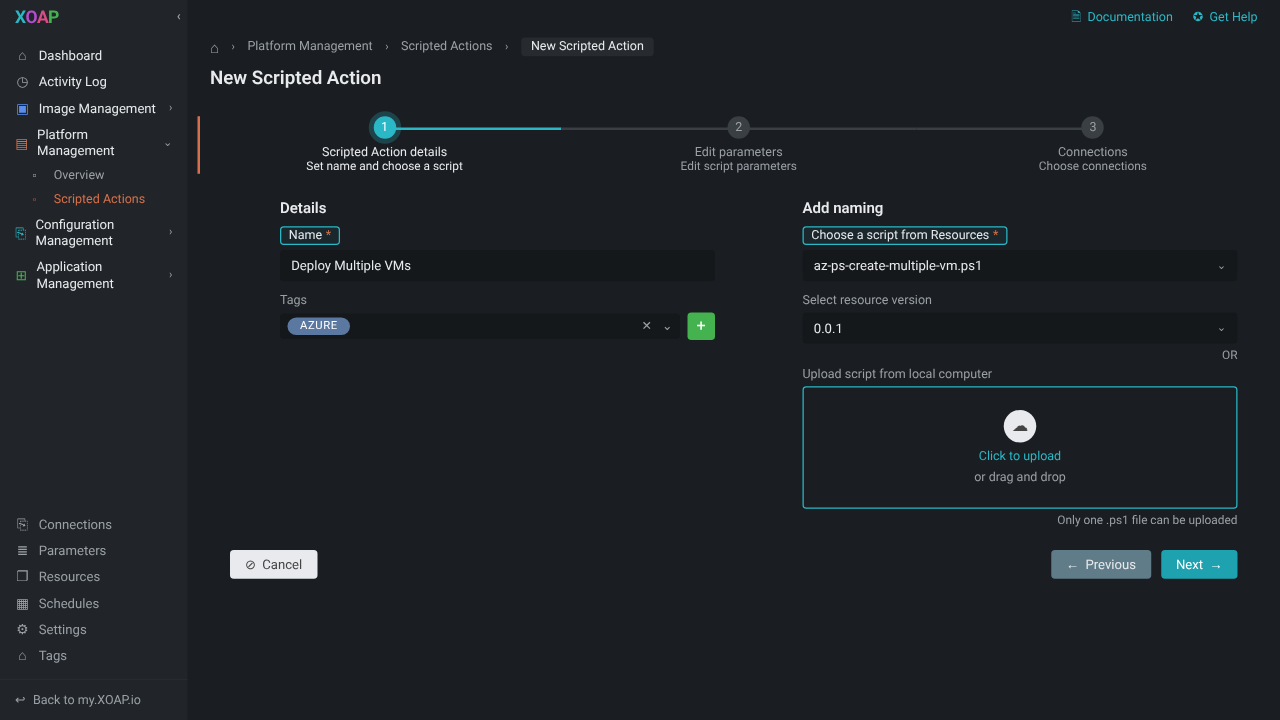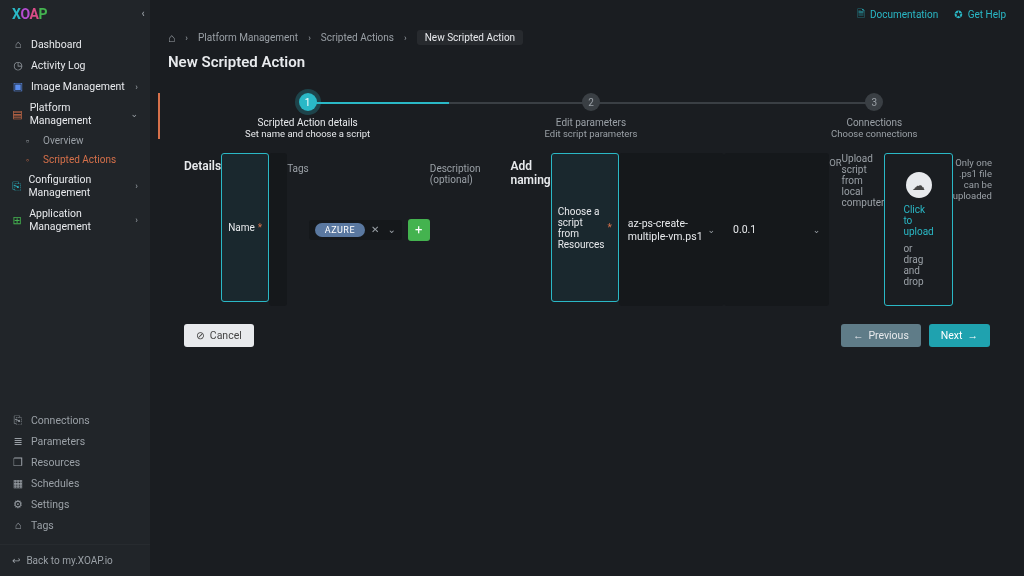--- a/index.html
+++ b/index.html
@@ -65,21 +65,21 @@
   .step:last-child .step-line{right:50%;}
   .step.active .step-line{background:var(--accent);}
   .step-circle{width:18px;height:18px;border-radius:50%;background:var(--border);display:flex;align-items:center;justify-content:center;font-size:10px;position:relative;z-index:1;color:var(--muted);}
   .step.active .step-circle{background:var(--accent);color:#fff;box-shadow:0 0 0 4px rgba(42,184,198,0.25);}
   .step .step-title{margin-top:6px;font-size:10px;color:var(--muted);}
   .step .step-sub{font-size:9.5px;color:var(--muted);}
   .step.active .step-title,.step.active .step-sub{color:var(--text);}
 
   
   .content{display:flex;gap:30px;padding:8px 34px 0;}
-  .col{flex:1;display:flex;flex-direction:row;}
+  .col{flex:1;display:flex;flex-direction:column;margin-left:40px;}
   h3.sec{font-size:12px;font-weight:600;margin:6px 0 8px;}
   .field-label{display:inline-flex;align-items:center;border:1px solid var(--accent);border-radius:3px;padding:1px 6px;font-size:10px;background:rgba(42,184,198,0.08);width:max-content;margin-bottom:4px;}
   .field-label .req{color:var(--orange);margin-left:3px;}
   .input,.select{background:var(--dark);border:1px solid transparent;color:var(--text);padding:5px 8px;border-radius:3px;font-size:10.5px;width:100%;outline:none;}
   .select{display:flex;align-items:center;justify-content:space-between;}
   .select .caret{color:var(--muted);font-size:9px;}
   .plain-label{font-size:10px;color:var(--muted);margin:10px 0 4px;}
   .tag-row{display:flex;align-items:center;gap:6px;}
   .tag-row .tag-input{flex:1;display:flex;align-items:center;background:var(--dark);border-radius:3px;padding:3px 6px;gap:6px;}
   .tag{background:var(--tagblue);color:#fff;border-radius:10px;padding:2px 10px;font-size:9px;letter-spacing:0.5px;}
@@ -242,33 +242,33 @@
       <div class="tag-row">
         <div class="tag-input">
           <span class="tag">AZURE</span>
           <span class="tag-actions">
             <span>✕</span>
             <span>⌄</span>
           </span>
         </div>
         <button class="add-btn">+</button>
       </div>
-      <div class="plain-label">Description (optional)</div>
     </div>
 
     <div class="col">
       <h3 class="sec">Add naming</h3>
       <div class="field-label">
           <span>Choose a script from Resources</span>
           <span class="req">*</span>
         </div>
       <div class="select">
         <span>az-ps-create-multiple-vm.ps1</span>
         <span class="caret">⌄</span>
       </div>
+      <div class="plain-label">Select resource version</div>
       <div class="select">
         <span>0.0.1</span>
         <span class="caret">⌄</span>
       </div>
       <div class="or">OR</div>
       <div class="plain-label" style="margin-top:0">Upload script from local computer</div>
       <div class="upload">
         <div class="circle">☁</div>
         <div class="t1">Click to upload</div>
         <div class="t2">or drag and drop</div>

